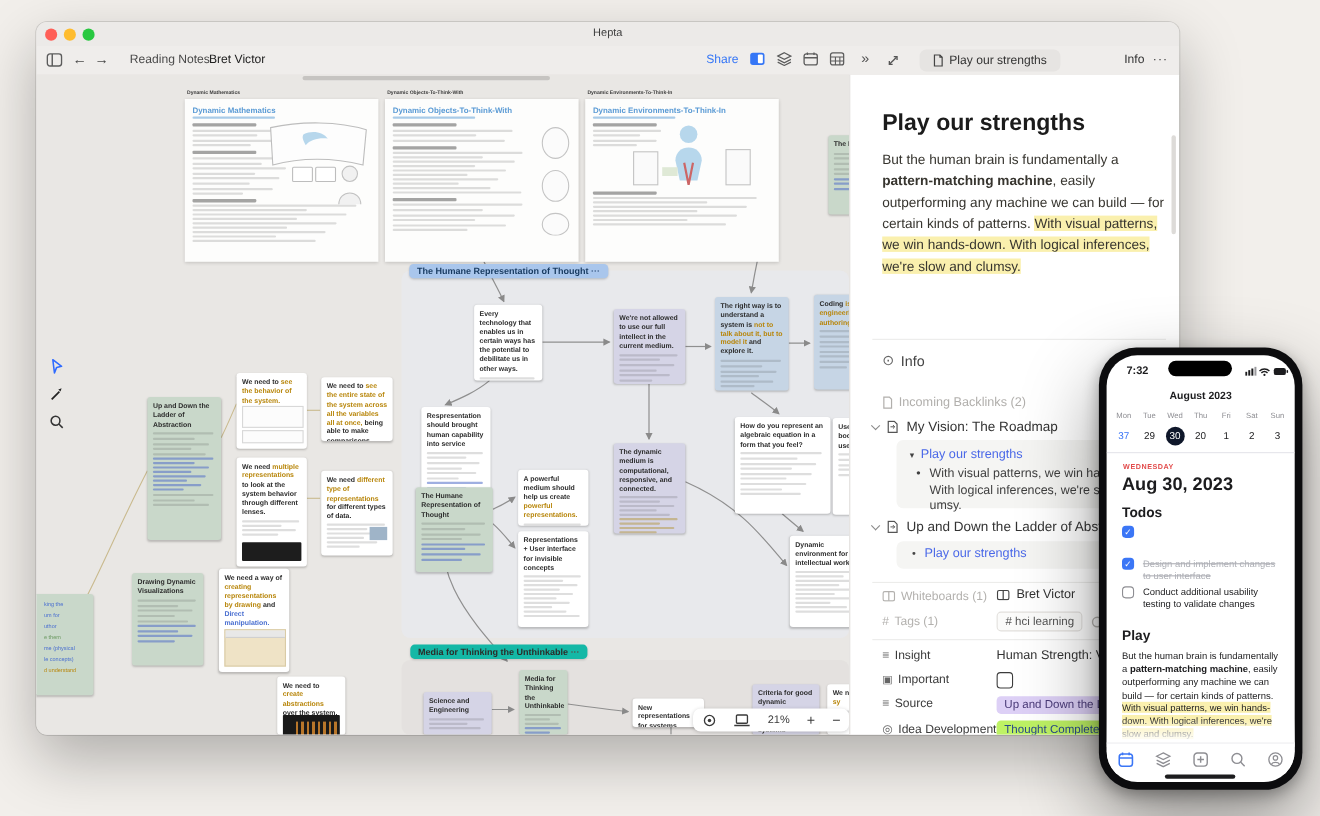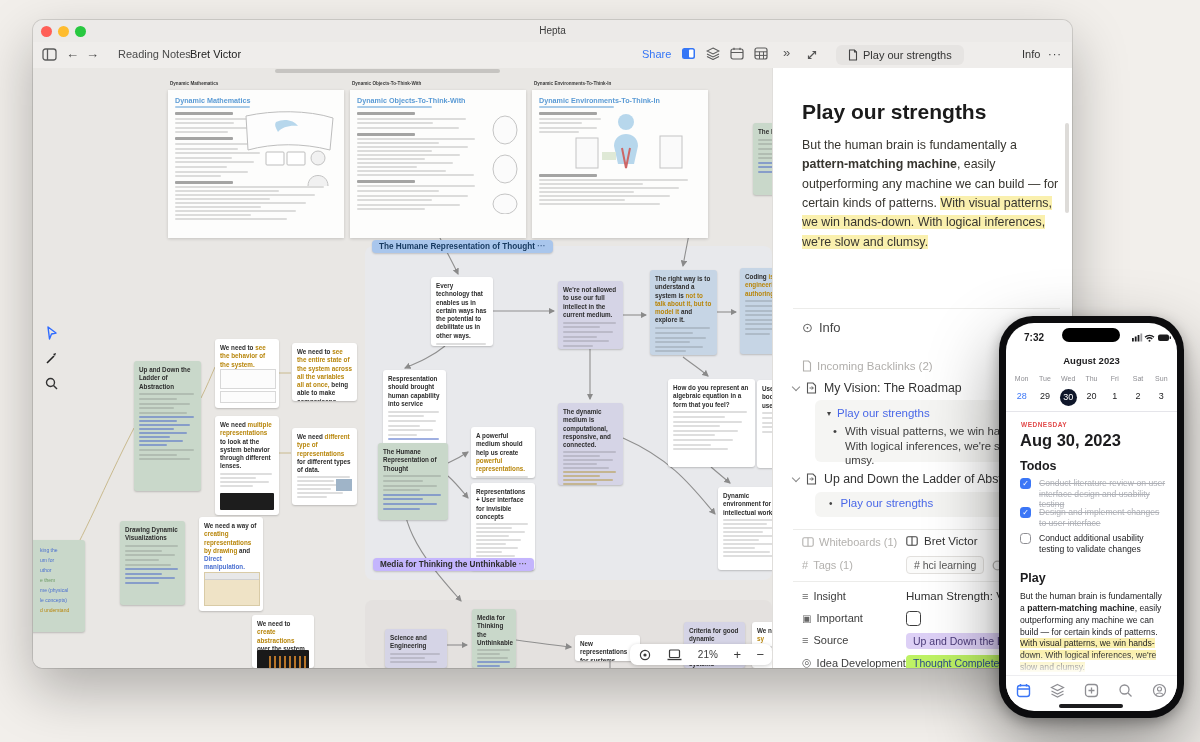--- a/index.html
+++ b/index.html
@@ -586,21 +586,21 @@
         <div>king the</div>
         <div>um for</div>
         <div>uthor</div>
         <div style="color:#6d9a63">e them</div>
         <div>me (physical</div>
         <div>le concepts)</div>
         <div style="color:#b8860b">d understand</div>
       </div>
     </div>
 
-    <div class="seclab" style="left:340px;top:490px;background:#c4b5fd;color:#2c2c2a">
+    <div class="seclab" style="left:340px;top:518px;background:#14b8a6;color:#2c2c2a">
       <span>Media for Thinking the Unthinkable</span>
       <span style="color:#55554f">···</span>
     </div>
 
     <div class="card purple" style="left:352px;top:561px;width:62px;height:39px">
       <div class="t">Science and Engineering</div>
       <div data-sk="3" class="dense">
             <i style="width: 96%;"></i>
             <i style="width: 67%;"></i>
             <i style="width: 90%;"></i>
@@ -812,38 +812,37 @@
     <div class="abs" style="left:4px;top:52px;width:163px;display:flex">
       <span class="wkcol" style="font-size:7px;color:#8e8e93">Mon</span>
       <span class="wkcol" style="font-size:7px;color:#8e8e93">Tue</span>
       <span class="wkcol" style="font-size:7px;color:#8e8e93">Wed</span>
       <span class="wkcol" style="font-size:7px;color:#8e8e93">Thu</span>
       <span class="wkcol" style="font-size:7px;color:#8e8e93">Fri</span>
       <span class="wkcol" style="font-size:7px;color:#8e8e93">Sat</span>
       <span class="wkcol" style="font-size:7px;color:#8e8e93">Sun</span>
     </div>
     <div class="abs" style="left:4px;top:63px;width:163px;display:flex;align-items:center">
-      <span class="wkcol" style="font-size:9px;color:#3b76f6">28</span>
+      <span class="wkcol" style="font-size:9px;color:#3b76f6">37</span>
       <span class="wkcol" style="font-size:9px;color:#1c1c1e">29</span>
       <span class="wkcol"><span style="display:inline-block;width:17px;height:17px;line-height:17px;border-radius:50%;background:#0f172a;color:#fff;font-size:9px">30</span></span>
       <span class="wkcol" style="font-size:9px;color:#1c1c1e">20</span>
       <span class="wkcol" style="font-size:9px;color:#1c1c1e">1</span>
       <span class="wkcol" style="font-size:9px;color:#1c1c1e">2</span>
       <span class="wkcol" style="font-size:9px;color:#1c1c1e">3</span>
     </div>
     <div class="abs" style="left:0;top:88px;width:171px;height:1px;background:#e5e5ea"></div>
 
     <div class="abs" style="left:15px;top:98px;font-size:6.5px;font-weight:bold;letter-spacing:.5px;color:#e24b4b">WEDNESDAY</div>
     <div class="abs" style="left:14px;top:108px;font-size:16.5px;font-weight:bold;color:#1c1c1e">Aug 30, 2023</div>
 
     <div class="abs" style="left:14px;top:136px;font-size:12.5px;font-weight:bold;color:#1c1c1e">Todos</div>
 
     <div class="abs" style="left:14px;top:155px;display:flex;gap:8px;width:148px">
       <span class="cb on">✓</span>
-      <span class="todotext done">Conduct literature review on user interface design and usability testing</span>
     </div>
     <div class="abs" style="left:14px;top:184px;display:flex;gap:8px;width:148px">
       <span class="cb on">✓</span>
       <span class="todotext done">Design and implement changes to user interface</span>
     </div>
     <div class="abs" style="left:14px;top:210px;display:flex;gap:8px;width:148px">
       <span class="cb off"></span>
       <span class="todotext">Conduct additional usability testing to validate changes</span>
     </div>
 

